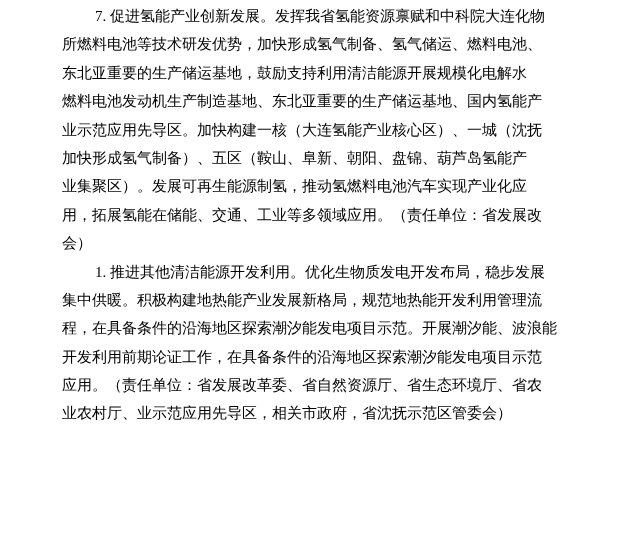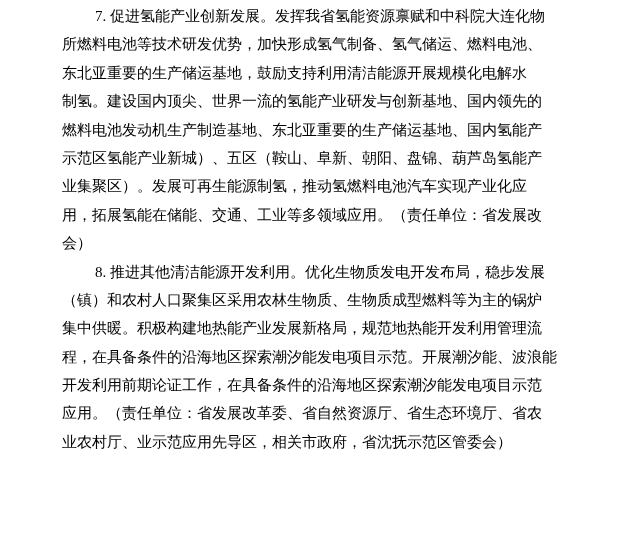--- a/index.html
+++ b/index.html
@@ -38,31 +38,30 @@
 </style>
 </head>
 <body>
 
 <div class="page">
 
   <div class="para">
     <div class="line indent">7. 促进氢能产业创新发展。发挥我省氢能资源禀赋和中科院大连化物</div>
     <div class="line">所燃料电池等技术研发优势，加快形成氢气制备、氢气储运、燃料电池、</div>
     <div class="line">东北亚重要的生产储运基地，鼓励支持利用清洁能源开展规模化电解水</div>
-    <div class="line">制氢。建设国内顶尖、世界一流的氢能产业研发与创新基地、国内领先的</div>
     <div class="line">燃料电池发动机生产制造基地、东北亚重要的生产储运基地、国内氢能产</div>
-    <div class="line">示范区氢能产业新城）、五区（鞍山、阜新、朝阳、盘锦、葫芦岛氢能产</div>
+    <div class="line">业示范应用先导区。加快构建一核（大连氢能产业核心区）、一城（沈抚</div>
+    <div class="line">加快形成氢气制备）、五区（鞍山、阜新、朝阳、盘锦、葫芦岛氢能产</div>
     <div class="line">业集聚区）。发展可再生能源制氢，推动氢燃料电池汽车实现产业化应</div>
     <div class="line">用，拓展氢能在储能、交通、工业等多领域应用。（责任单位：省发展改</div>
     <div class="line">会）</div>
   </div>
 
   <div class="para">
-    <div class="line indent">8. 推进其他清洁能源开发利用。优化生物质发电开发布局，稳步发展</div>
-    <div class="line">（镇）和农村人口聚集区采用农林生物质、生物质成型燃料等为主的锅炉</div>
+    <div class="line indent">1. 推进其他清洁能源开发利用。优化生物质发电开发布局，稳步发展</div>
     <div class="line">集中供暖。积极构建地热能产业发展新格局，规范地热能开发利用管理流</div>
     <div class="line">程，在具备条件的沿海地区探索潮汐能发电项目示范。开展潮汐能、波浪能</div>
     <div class="line">开发利用前期论证工作，在具备条件的沿海地区探索潮汐能发电项目示范</div>
     <div class="line">应用。（责任单位：省发展改革委、省自然资源厅、省生态环境厅、省农</div>
     <div class="line">业农村厅、业示范应用先导区，相关市政府，省沈抚示范区管委会）</div>
   </div>
 
 </div>
 
 </body></html>

